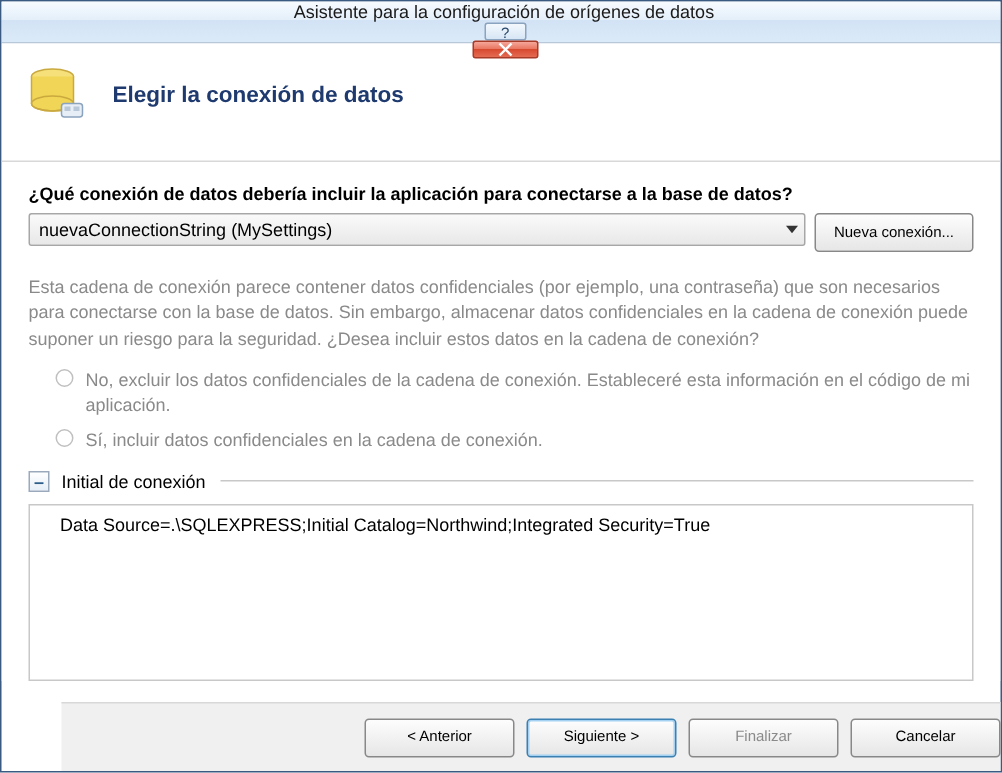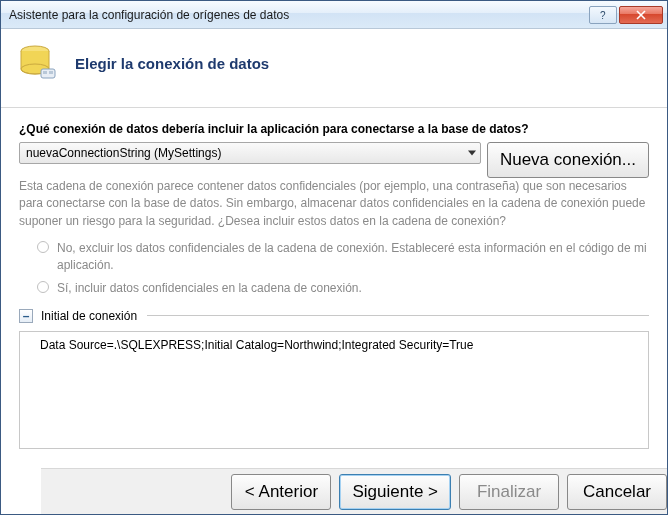--- a/index.html
+++ b/index.html
@@ -14,20 +14,21 @@
     overflow: hidden;
     border: 1px solid #3b5a82;
   }
   .titlebar {
     height: 28px;
     background: linear-gradient(to bottom, #f7fbff 0%, #e4effa 45%, #d2e3f5 46%, #dbeaf8 100%);
     border-bottom: 1px solid #b8c8d8;
     display: flex;
     align-items: center;
     padding: 0 4px 0 8px;
+    flex-direction: column;
   }
   .titlebar-title { flex: 1; color: #1a1a1a; font-size: 12px; }
   .win-btn {
     width: 28px; height: 18px;
     margin-left: 2px;
     border: 1px solid #8aa3be;
     border-radius: 2px;
     background: linear-gradient(to bottom, #f3f8fd, #d7e6f5);
     display: flex; align-items: center; justify-content: center;
     font-size: 10px; color: #2b4a6b;
@@ -46,47 +47,47 @@
     display: flex;
     align-items: center;
   }
   .header-icon { width: 44px; height: 44px; margin-right: 14px; flex-shrink: 0; }
   .header-title { font-size: 15px; font-weight: bold; color: #1e3a6e; }
   .body {
     background: #fff;
     padding: 14px 18px 0 18px;
   }
   .prompt { font-weight: bold; margin-bottom: 6px; }
-  .conn-row { display: flex; gap: 6px; margin-bottom: 0; }
+  .conn-row { display: flex; gap: 6px; margin-bottom: 15px; }
   .combo {
     flex: 1;
     height: 22px;
     border: 1px solid #a7a7a7;
     border-radius: 2px;
     background: linear-gradient(to bottom, #fafafa, #e8e8e8);
     display: flex; align-items: center;
     padding: 0 6px;
     position: relative;
     cursor: default;
   }
   .combo-arrow {
     position: absolute; right: 4px; top: 50%; transform: translateY(-50%);
     width: 0; height: 0;
     border-left: 4px solid transparent;
     border-right: 4px solid transparent;
     border-top: 5px solid #333;
   }
   .btn {
-    height: 36px;
+    height: 26px;
     min-width: 100px;
     padding: 0 12px;
     border: 1px solid #888;
     border-radius: 3px;
     background: linear-gradient(to bottom, #fdfdfd, #e6e6e6);
-    font-family: inherit; font-size: 17px;
+    font-family: inherit; font-size: 10px;
     cursor: default;
     display: inline-flex; align-items: center; justify-content: center;
   }
   .btn.primary {
     border-color: #3c7fb1;
     box-shadow: 0 0 0 1px #a4d1f2 inset;
   }
   .btn.disabled { color: #8a8a8a; }
   .info-text { color: #8a8a8a; line-height: 1.45; margin-bottom: 10px; }
   .radio-row { display: flex; align-items: flex-start; margin: 1px 0 6px 18px; color: #8a8a8a; }

